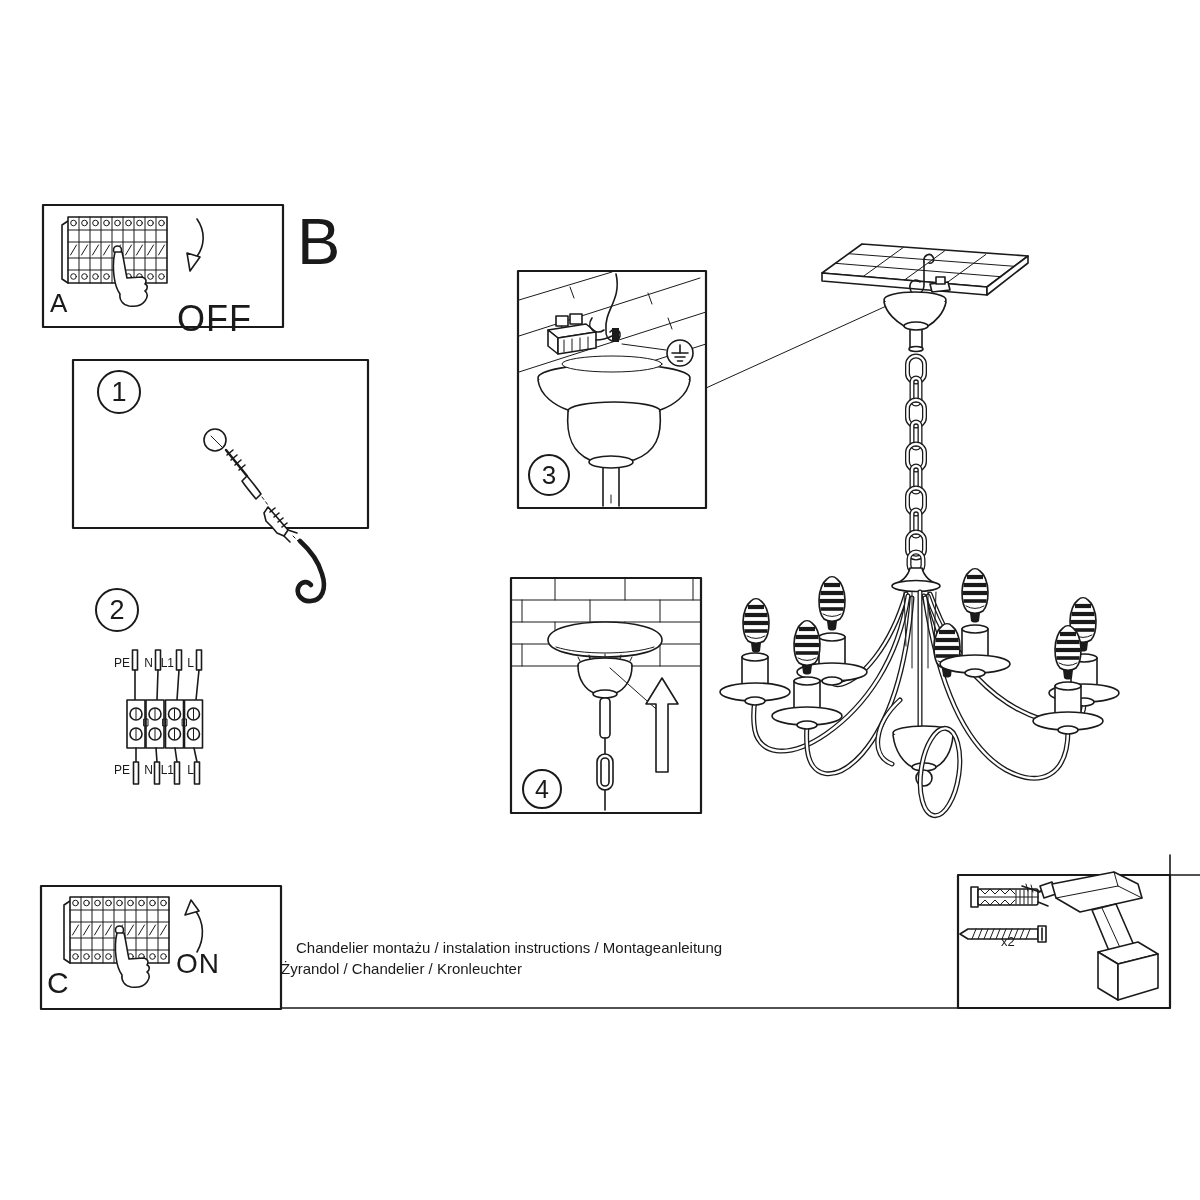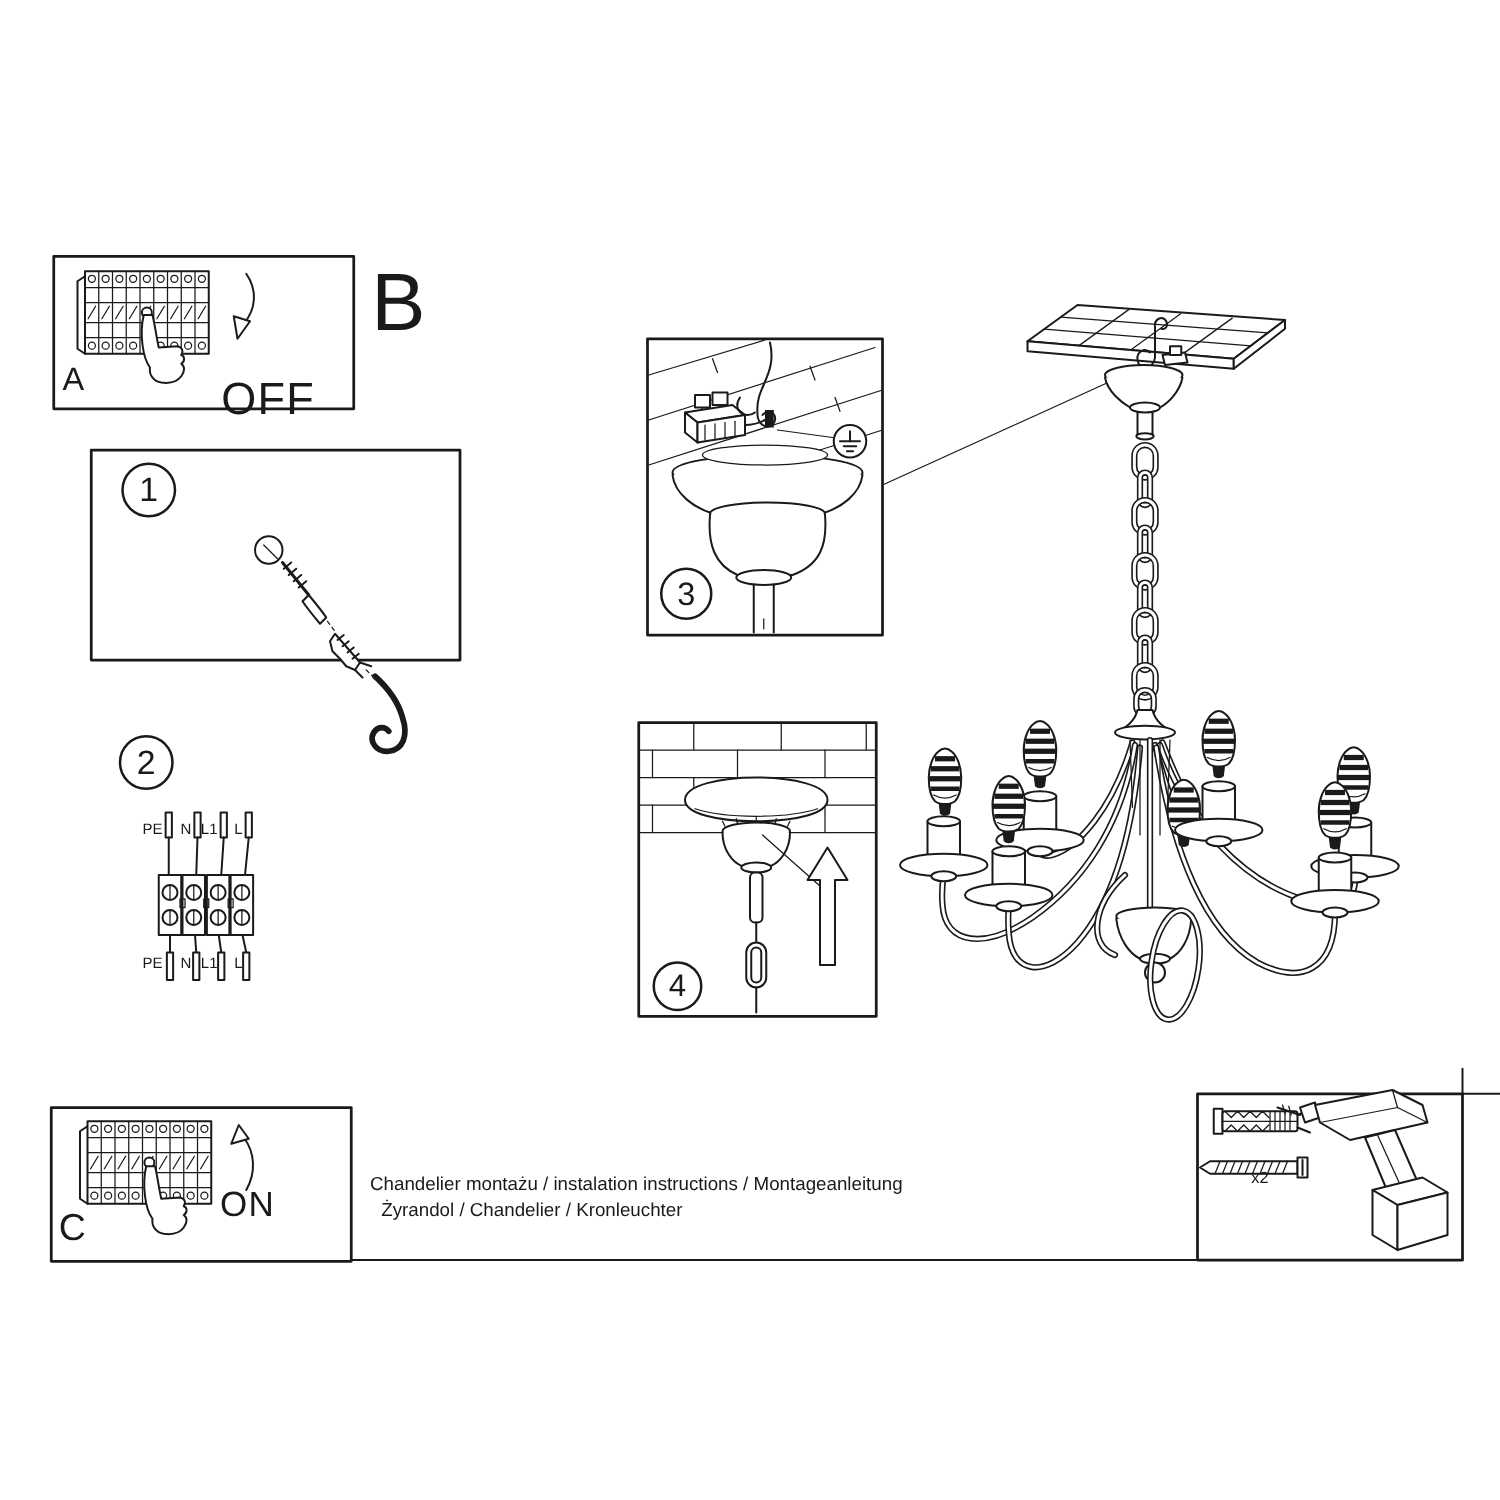--- a/index.html
+++ b/index.html
@@ -471,13 +471,13 @@
 <div class="txt" style="left:154px;top:656px;width:20px;text-align:right;font-size:12px;">L1</div>
 <div class="txt" style="left:182px;top:656px;width:12px;text-align:right;font-size:12px;">L</div>
 <div class="txt" style="left:106px;top:763px;width:24px;text-align:right;font-size:12px;">PE</div>
 <div class="txt" style="left:137px;top:763px;width:16px;text-align:right;font-size:12px;">N</div>
 <div class="txt" style="left:154px;top:763px;width:20px;text-align:right;font-size:12px;">L1</div>
 <div class="txt" style="left:182px;top:763px;width:12px;text-align:right;font-size:12px;">L</div>
 
 <div class="txt" style="left:1001px;top:910px;font-size:13px;margin-top:24px;">x2</div>
 
 <div class="txt" style="left:296px;top:939px;font-size:15px;">Chandelier montażu / instalation instructions / Montageanleitung</div>
-<div class="txt" style="left:305px;top:960px;font-size:15px;">Żyrandol / Chandelier / Kronleuchter</div>
+<div class="txt" style="left:281px;top:960px;font-size:15px;">Żyrandol / Chandelier / Kronleuchter</div>
 
 </body></html>

